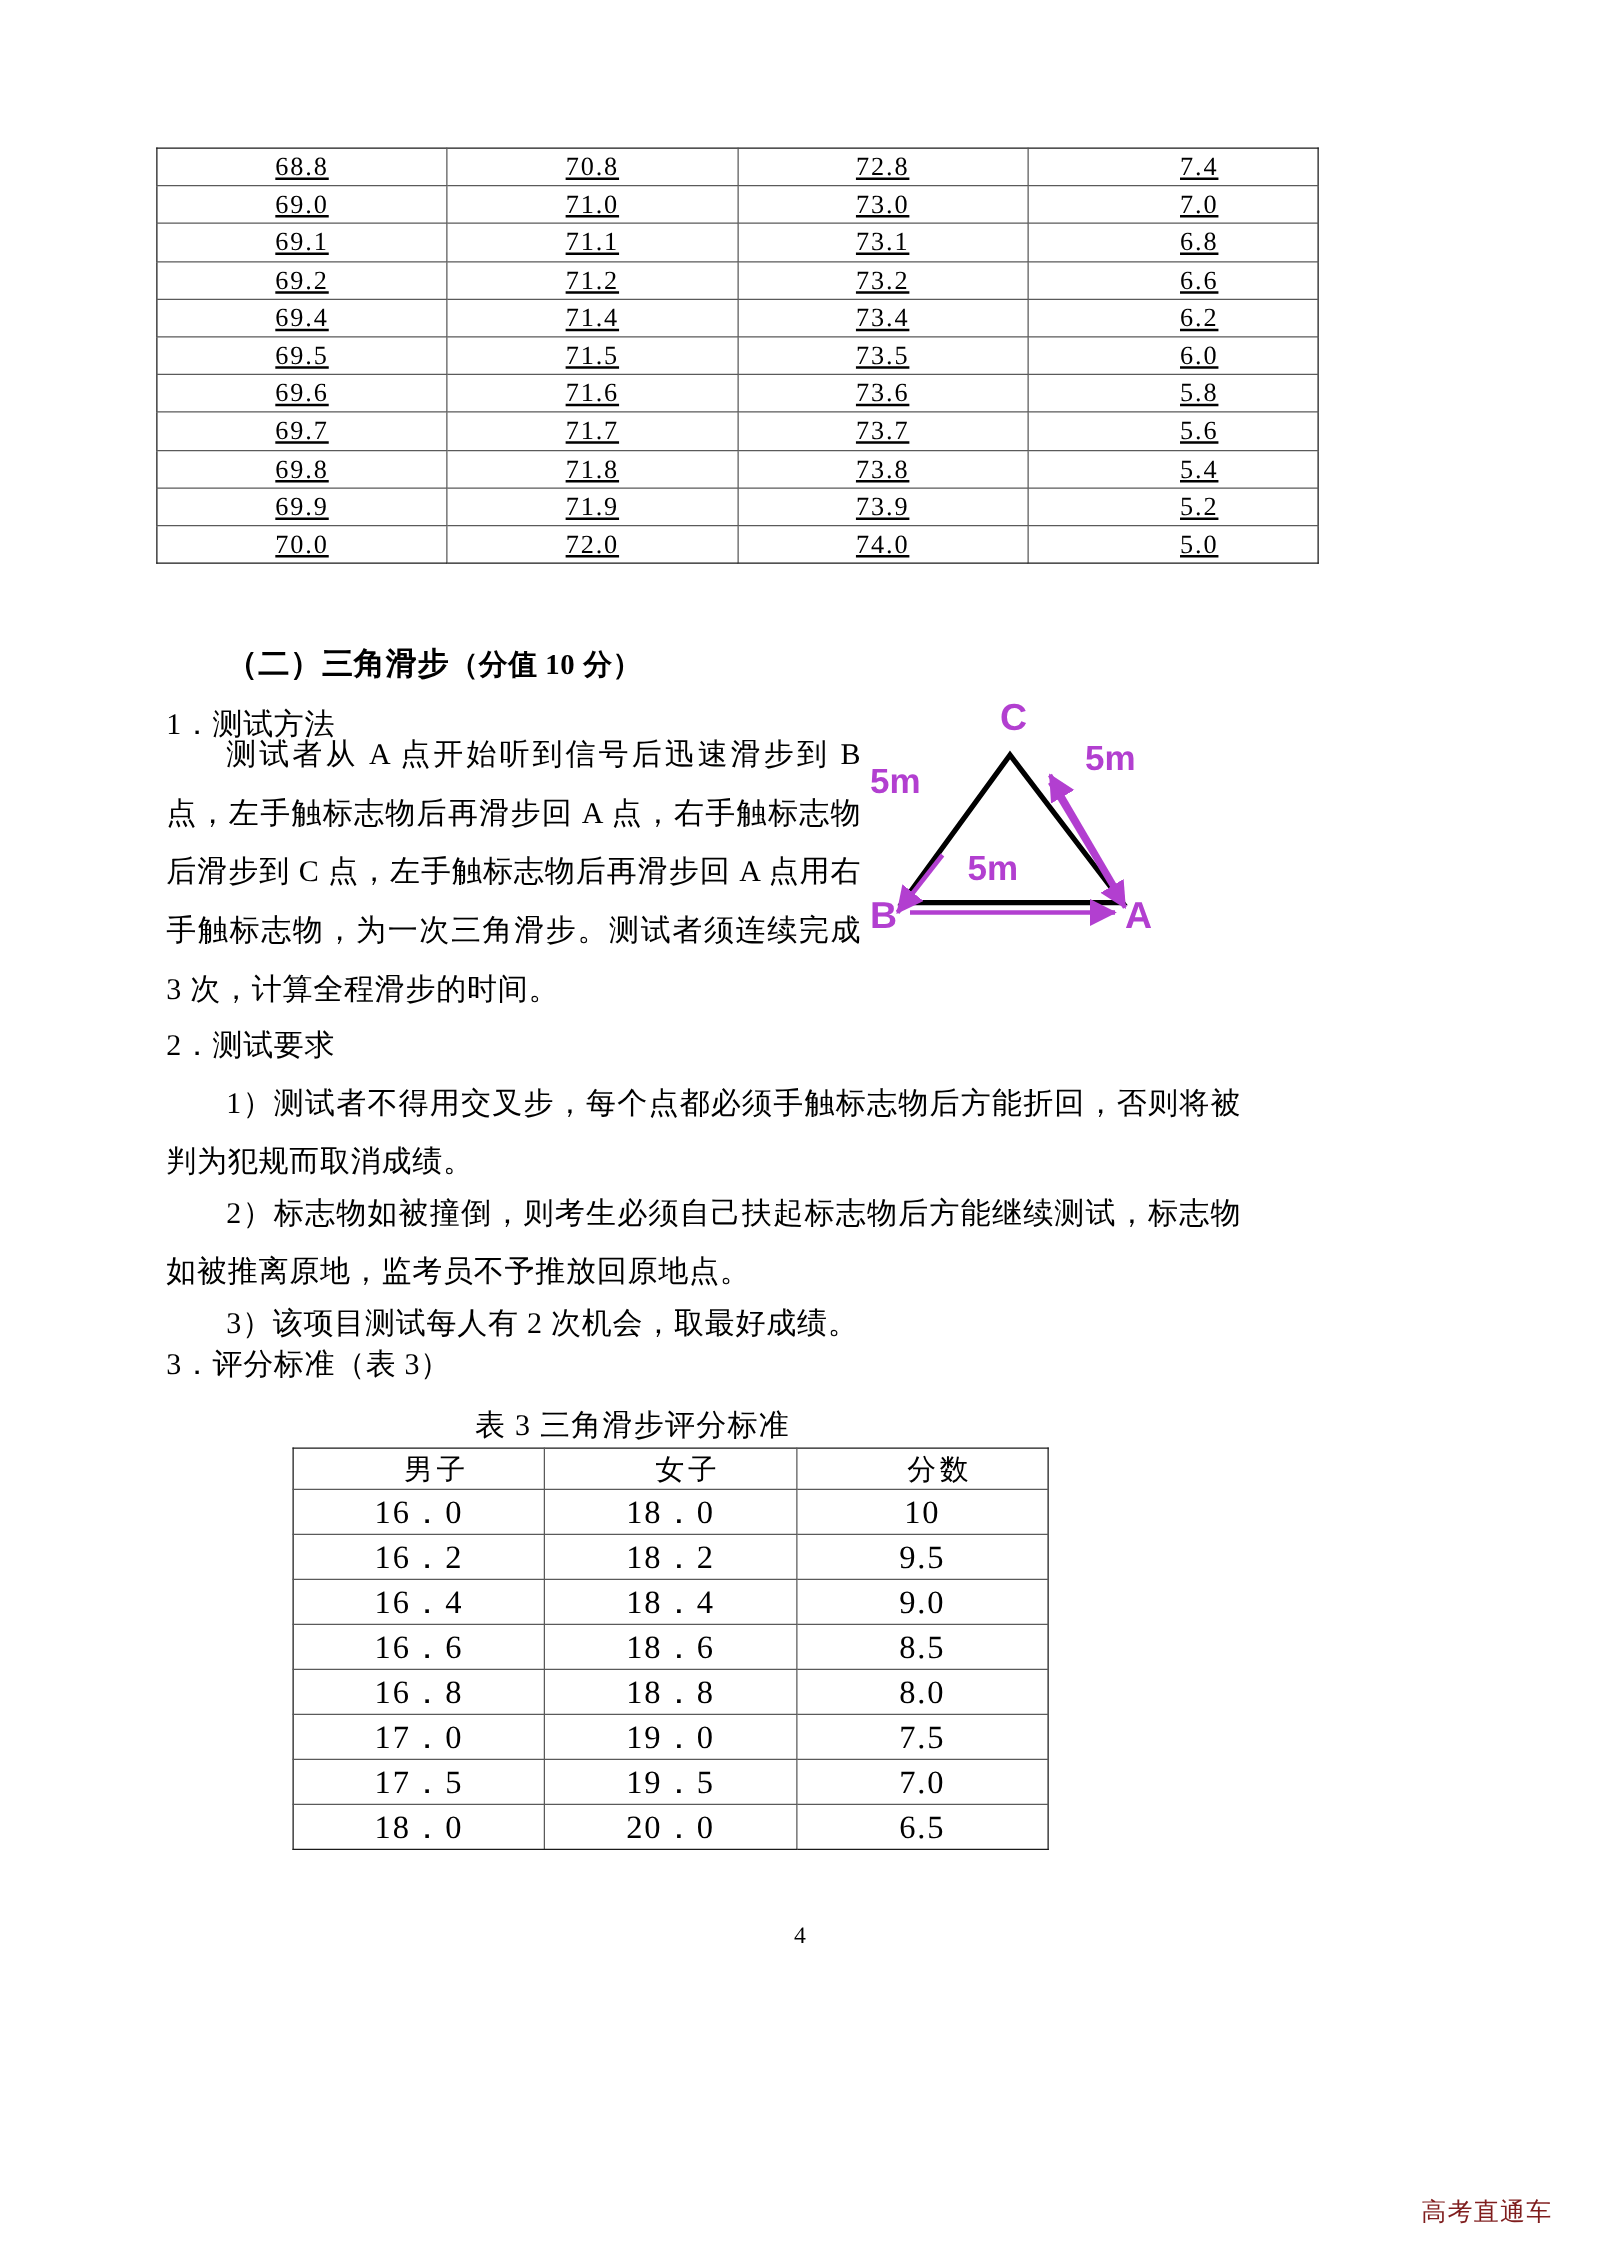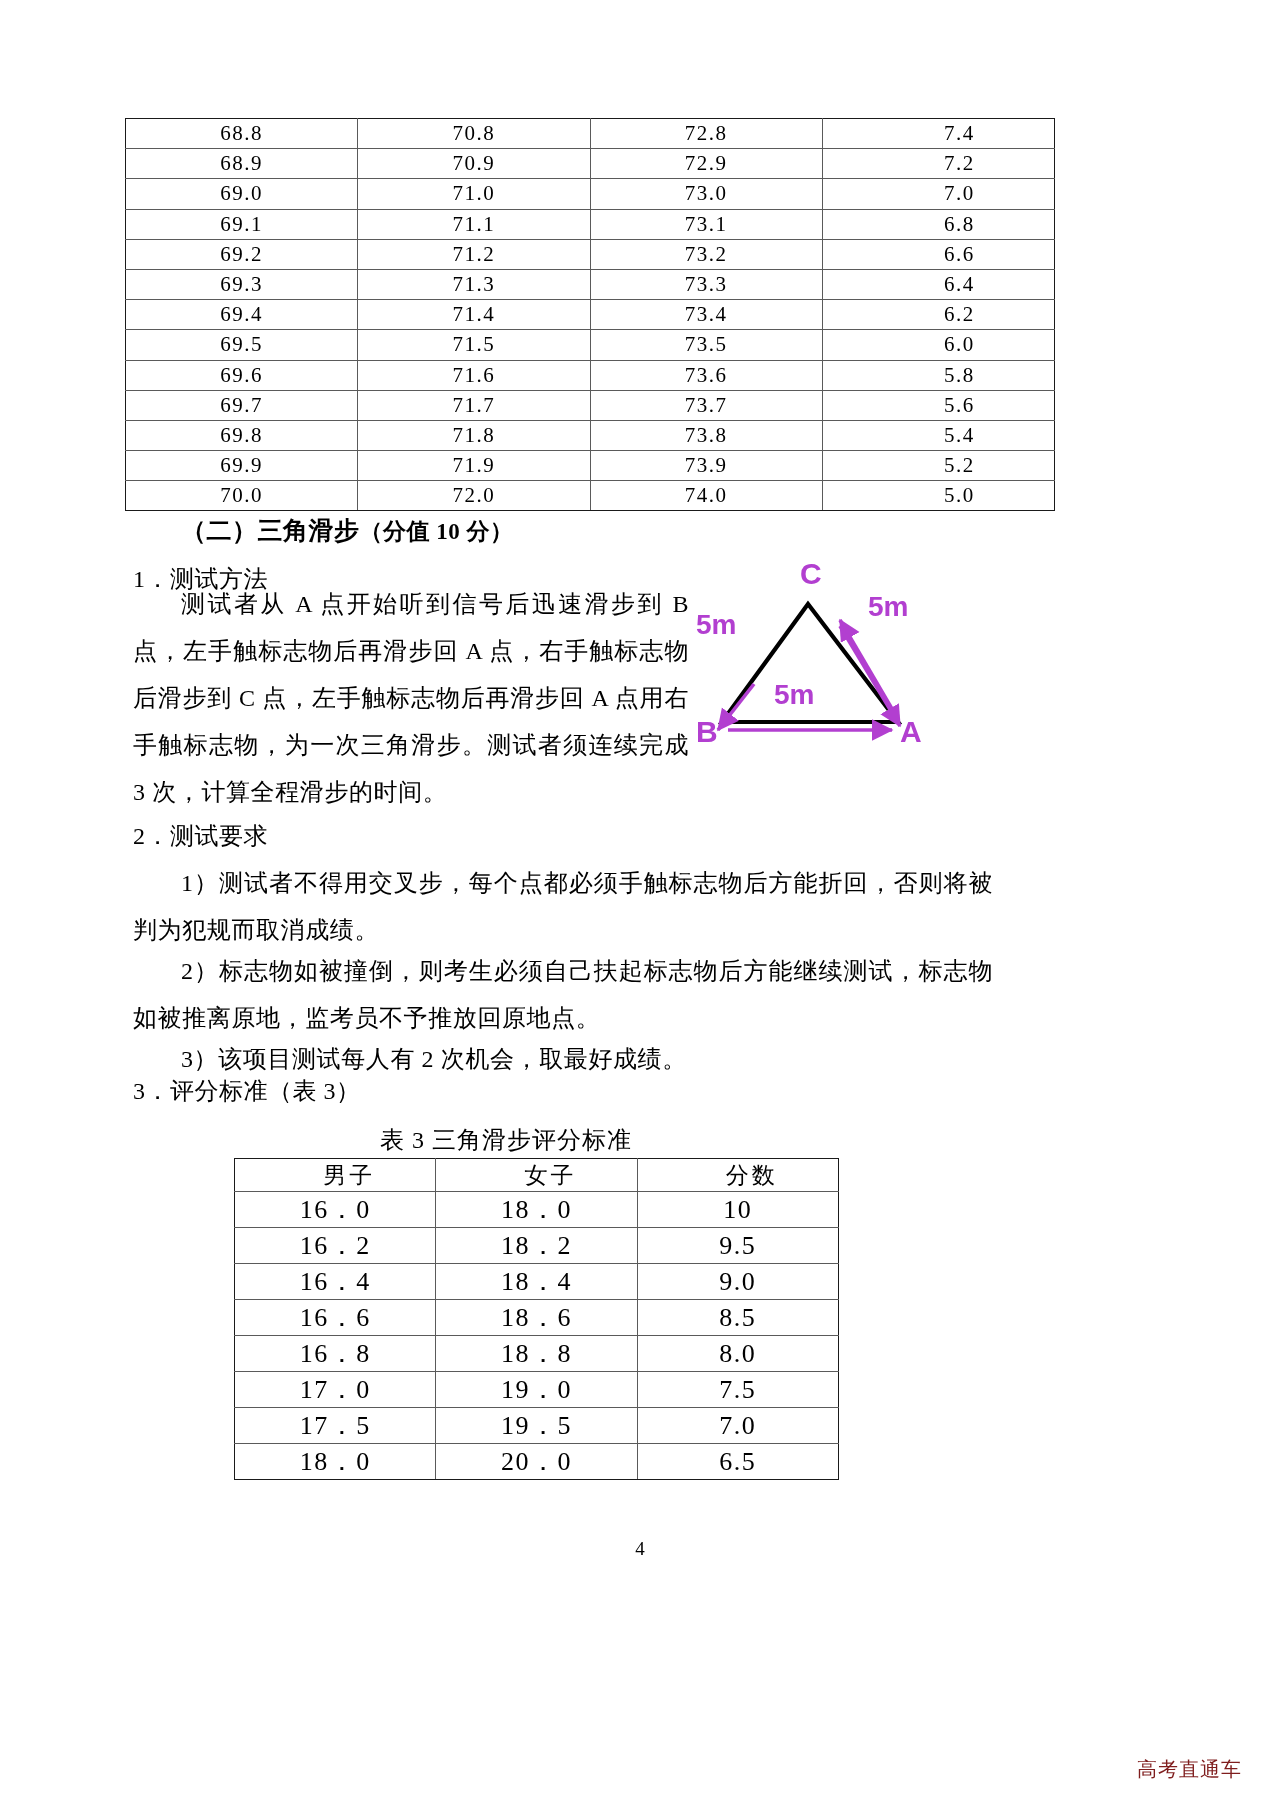--- a/index.html
+++ b/index.html
@@ -25,20 +25,21 @@
   }
 
   
   .tbl-top {
     position: absolute;
     left: 125px;
     top: 118px;
     width: 930px;
     border-collapse: collapse;
     table-layout: fixed;
+    text-decoration: underline;
   }
   .tbl-top td {
     border: 1px solid #5a5a5a;
     height: 30.2px;
     text-align: center;
     vertical-align: middle;
     font-size: 21px;
     letter-spacing: 1.5px;
     font-family: "Liberation Serif", "DejaVu Serif", serif;
     padding: 0;
@@ -171,48 +172,36 @@
 
   <table class="tbl-top">
     <tbody id="tbl-top-body">
         <tr>
           <td>68.8</td>
           <td>70.8</td>
           <td>72.8</td>
           <td>7.4</td>
         </tr>
         <tr>
-          <td>68.9</td>
-          <td>70.9</td>
-          <td>72.9</td>
-          <td>7.2</td>
-        </tr>
-        <tr>
           <td>69.0</td>
           <td>71.0</td>
           <td>73.0</td>
           <td>7.0</td>
         </tr>
         <tr>
           <td>69.1</td>
           <td>71.1</td>
           <td>73.1</td>
           <td>6.8</td>
         </tr>
         <tr>
           <td>69.2</td>
           <td>71.2</td>
           <td>73.2</td>
           <td>6.6</td>
-        </tr>
-        <tr>
-          <td>69.3</td>
-          <td>71.3</td>
-          <td>73.3</td>
-          <td>6.4</td>
         </tr>
         <tr>
           <td>69.4</td>
           <td>71.4</td>
           <td>73.4</td>
           <td>6.2</td>
         </tr>
         <tr>
           <td>69.5</td>
           <td>71.5</td>

